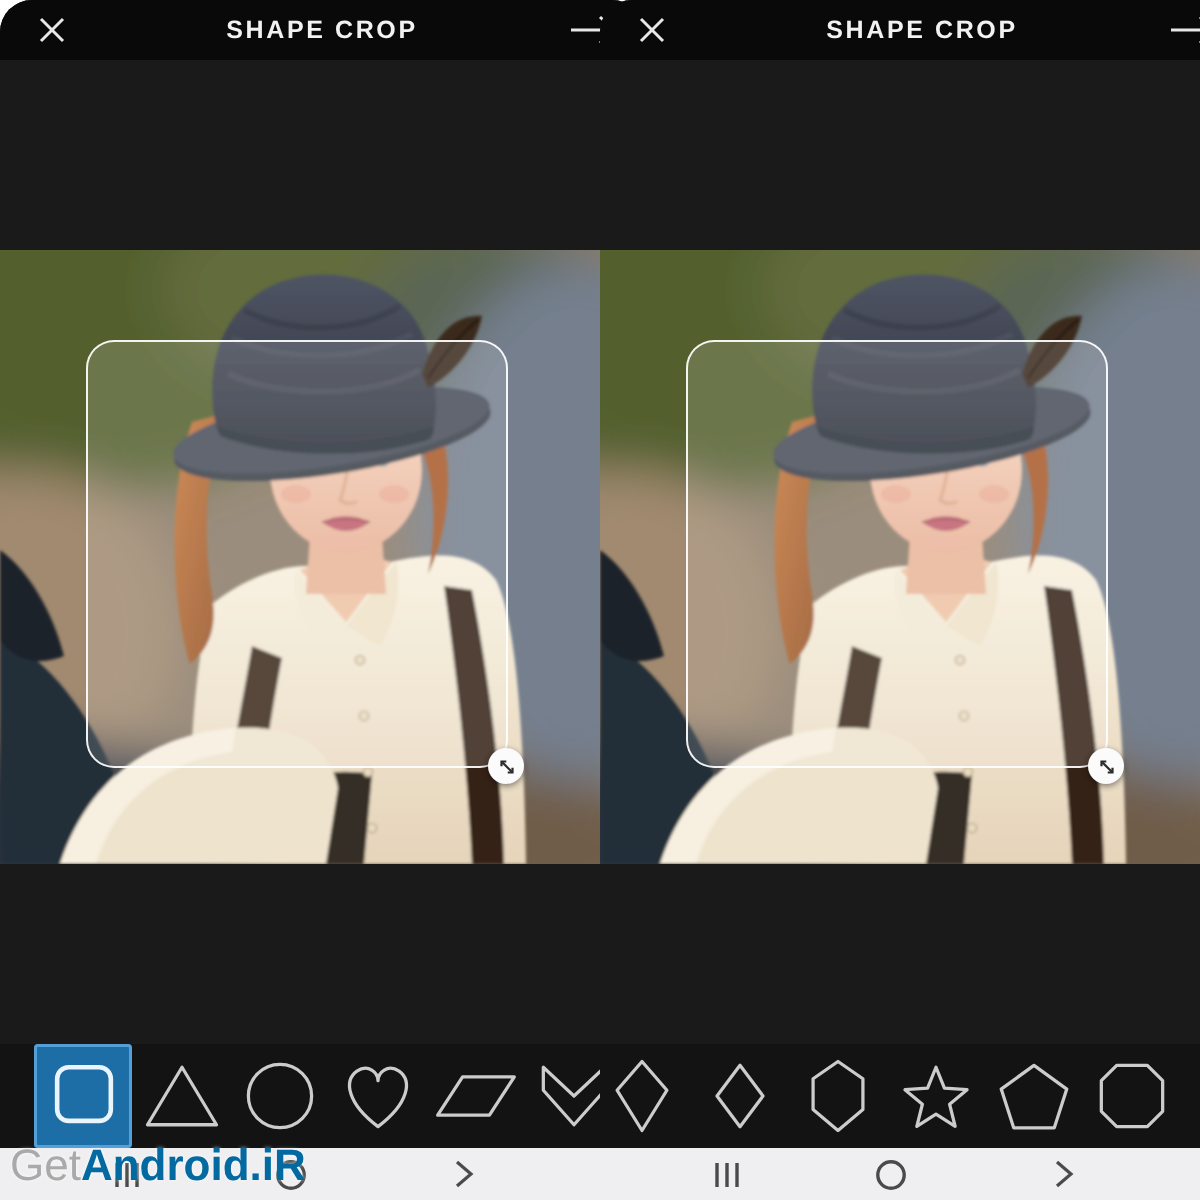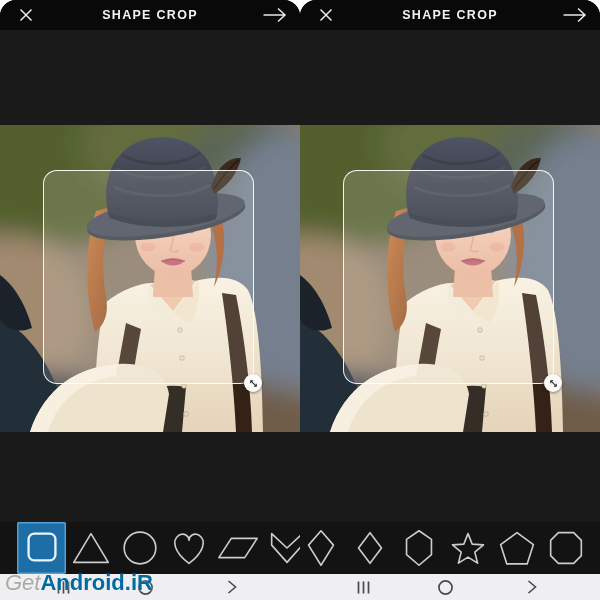--- a/index.html
+++ b/index.html
@@ -1,21 +1,21 @@
 <!DOCTYPE html>
 <html style="--topbar_bg: #090909; --panel_bg: #1a1a1a; --strip_bg: #131313; --navbar_bg: #efeff1; --shape_outline: #cccccc; --selected_tile: #1d6ea7; --selected_tile_border: #539fd6; --crop_border: #ffffff;"><head>
 <meta charset="utf-8">
 <style>
   html,body{margin:0;padding:0;background:#ffffff;width:600px;height:600px;overflow:hidden;
             font-family:"Liberation Sans",sans-serif;}
   .stage{position:relative;width:600px;height:600px;background:#fff;}
 
   
   .panel{position:absolute;top:0;width:300px;height:600px;background:#1a1a1a;
-         border-radius:16px 16px 0 0;overflow:hidden;}
+         border-radius:16px 16px 0 0;overflow:hidden;padding-left:22px;}
   .panel--left{left:0;}
   .panel--right{left:300px;}
 
   .topbar{position:absolute;top:0;left:0;right:0;height:30px;background:var(--topbar_bg,#090909);
           display:flex;align-items:center;justify-content:space-between;padding:0 13px;box-sizing:border-box;}
   .topbar .title{flex:1;text-align:center;color:#f2f2f2;font-size:12.5px;font-weight:bold;
                  letter-spacing:1.3px;}
   .icon-btn{background:none;border:0;padding:0;margin:0;width:26px;height:22px;display:flex;
             align-items:center;justify-content:center;cursor:pointer;}
   .icon-btn svg{display:block;}
@@ -44,21 +44,21 @@
 
   
   .navbar{position:absolute;left:0;right:0;top:574px;height:26px;background:var(--navbar_bg,#efeff1);}
   .nav-btn{position:absolute;top:0;width:22px;height:26px;background:none;border:0;padding:0;
            display:flex;align-items:center;justify-content:center;cursor:pointer;}
   .nav-btn svg{display:block;}
 
   
   .watermark{position:absolute;left:5px;top:571px;font-size:22px;line-height:24px;z-index:5;
              text-shadow:0 0 2px rgba(255,255,255,0.65);}
-  .wm-light{color:#a9a9a9;font-weight:400;font-style:italic;}
+  .wm-light{color:#a9a9a9;font-weight:400;}
   .wm-bold{color:#0369a1;font-weight:bold;}
 </style>
 </head>
 <body>
 
 <svg width="0" height="0" style="position:absolute" aria-hidden="true">
   <defs>
     <filter id="blurbg" x="-40%" y="-40%" width="180%" height="180%">
         <feGaussianBlur stdDeviation="12"></feGaussianBlur>
       </filter>

